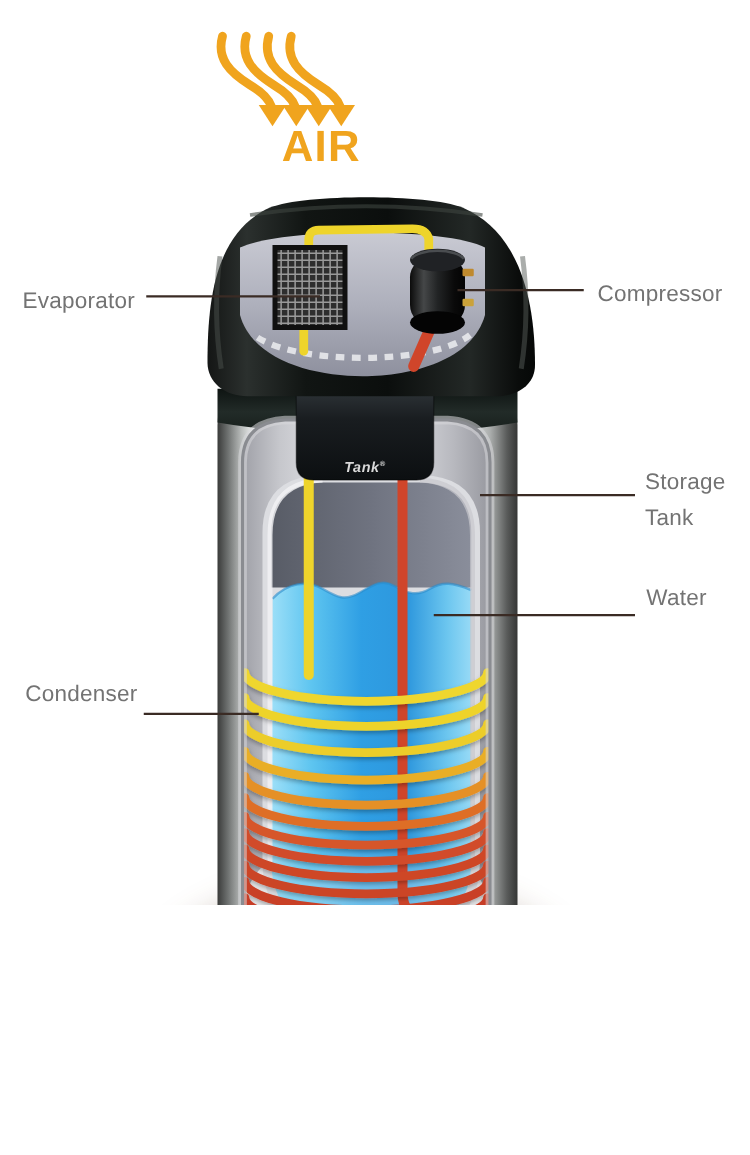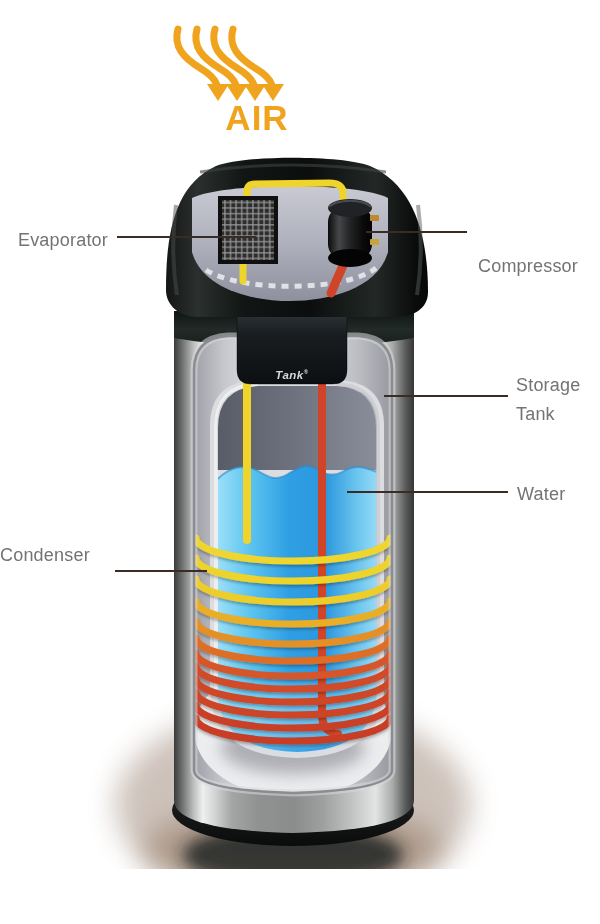--- a/index.html
+++ b/index.html
@@ -1,29 +1,29 @@
 <!DOCTYPE html>
 <html><head>
 <meta charset="utf-8">
 <style>
   html,body{margin:0;padding:0;background:#ffffff;}
   .stage{
-    position:relative;width:600px;height:869px;background:#ffffff;overflow:hidden;
+    position:relative;width:600px;height:724px;background:#ffffff;overflow:hidden;
     font-family:"Liberation Sans", sans-serif;
   }
   .stage svg{position:absolute;left:0;top:0;}
   .lbl{
     position:absolute;font-size:18px;color:#737373;line-height:29px;
     letter-spacing:0.2px;
   }
   .lbl-evaporator{left:0;top:226px;width:108px;text-align:right;}
-  .lbl-compressor{left:478px;top:221px;margin-top:31px;}
+  .lbl-compressor{left:478px;top:221px;}
   .lbl-storage{left:516px;top:371px;}
-  .lbl-water{left:517px;top:480px;}
-  .lbl-condenser{left:0;top:540px;width:110px;line-height:30px;}
+  .lbl-water{left:517px;top:464px;}
+  .lbl-condenser{left:0;top:540px;width:110px;text-align:right;line-height:30px;}
   .lbl-air{
     left:196px;top:103px;width:122px;text-align:center;
     font-size:35px;font-weight:bold;color:#F0A41E;letter-spacing:1px;
   }
   .lbl-logo{
     left:237px;top:358px;width:110px;text-align:center;
     font-size:11.5px;font-weight:600;color:#d9d9d9;letter-spacing:0.5px;font-style:italic;
   }
   .lbl-logo sup{font-size:6px;font-style:normal;}
 </style>

